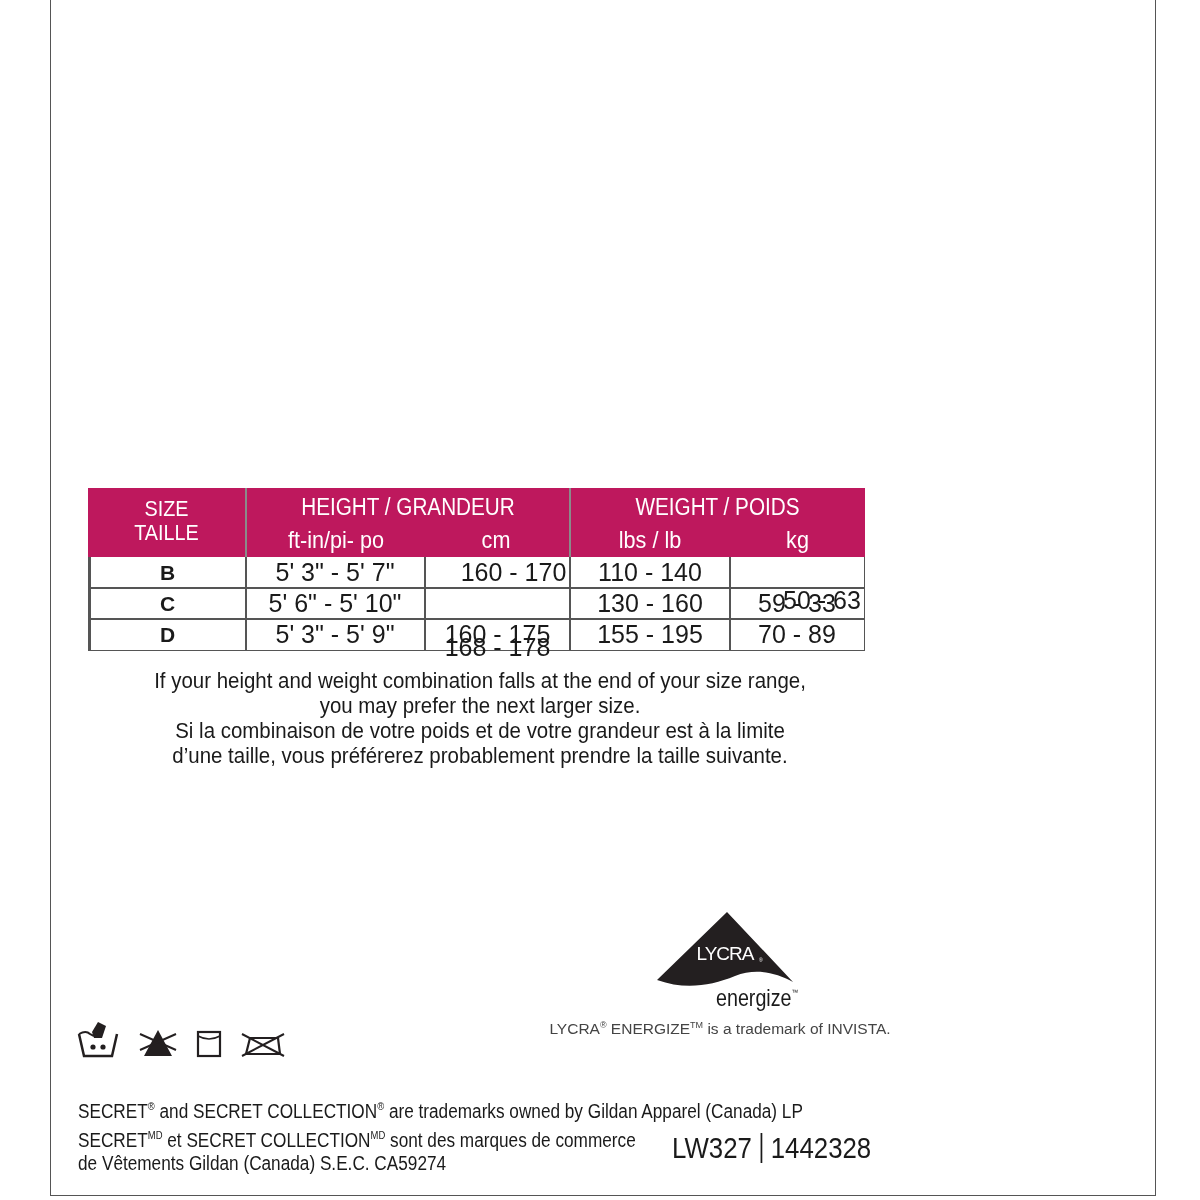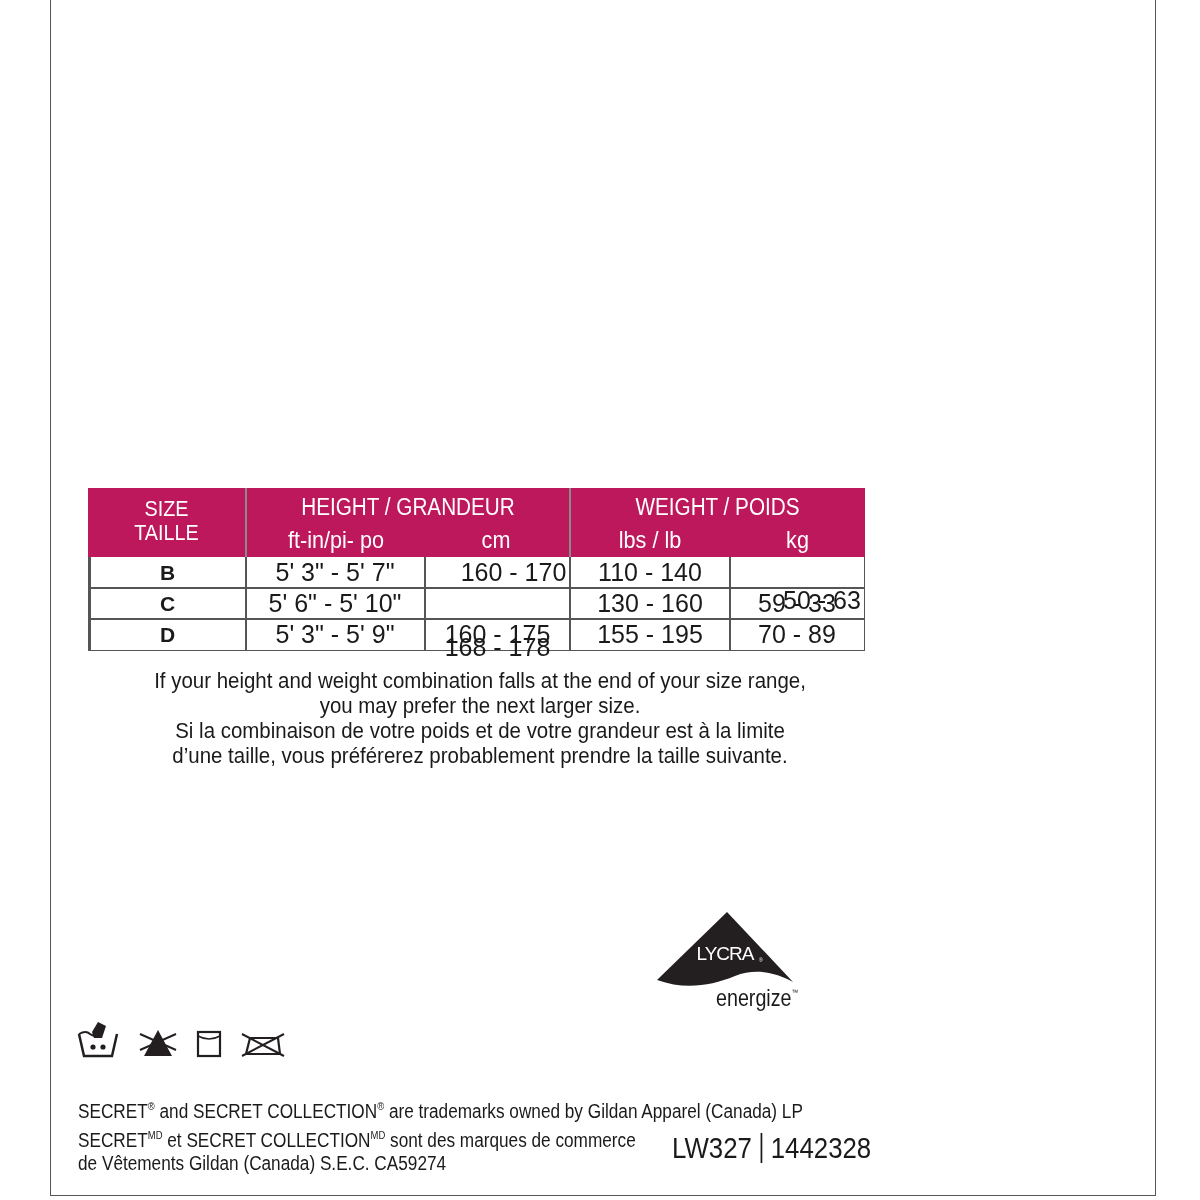--- a/index.html
+++ b/index.html
@@ -101,20 +101,21 @@
   <div>d’une taille, vous préférerez probablement prendre la taille suivante.</div>
 </div>
 
 <svg class="lycra-logo" viewBox="0 0 140 80">
   <path d="M72 2 L138 72 C120 62 100 58 80 66 C55 76 30 80 2 70 Z" fill="#231f20"></path>
   <text x="70" y="50" text-anchor="middle" fill="#fff" font-family="Liberation Sans, sans-serif" font-size="19" letter-spacing="-1">LYCRA</text>
   <text x="104" y="52" fill="#fff" font-size="5" font-family="Liberation Sans, sans-serif">®</text>
 </svg>
 <div class="energize"><span>energize</span><sup>™</sup></div>
 <div class="lycra-tm">
+  <div><span>LYCRA</span><sup>®</sup><span> ENERGIZE</span><sup>TM</sup><span> is a trademark of INVISTA.</span></div>
 </div>
 
 <div class="care">
   <svg width="44" height="40" viewBox="0 0 44 40">
     <path d="M3 16 L8 38 L36 38 L41 16" fill="none" stroke="#231f20" stroke-width="2.5"></path>
     <path d="M3 16 Q10 12 14 16 Q20 20 24 16" fill="none" stroke="#231f20" stroke-width="2"></path>
     <path d="M16 14 L22 4 L30 8 L26 20 L18 20 Z" fill="#231f20"></path>
     <circle cx="17" cy="29" r="2.6" fill="#231f20"></circle>
     <circle cx="27" cy="29" r="2.6" fill="#231f20"></circle>
   </svg>

